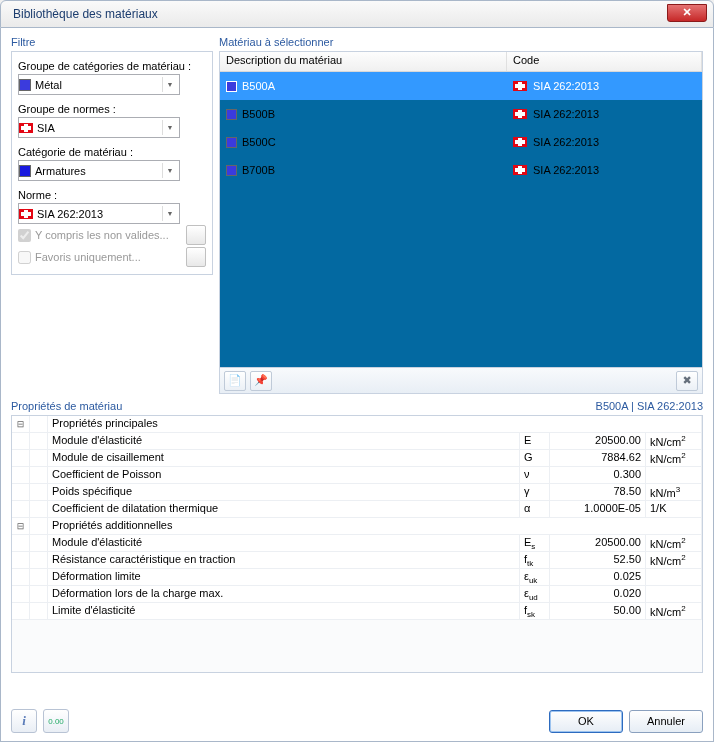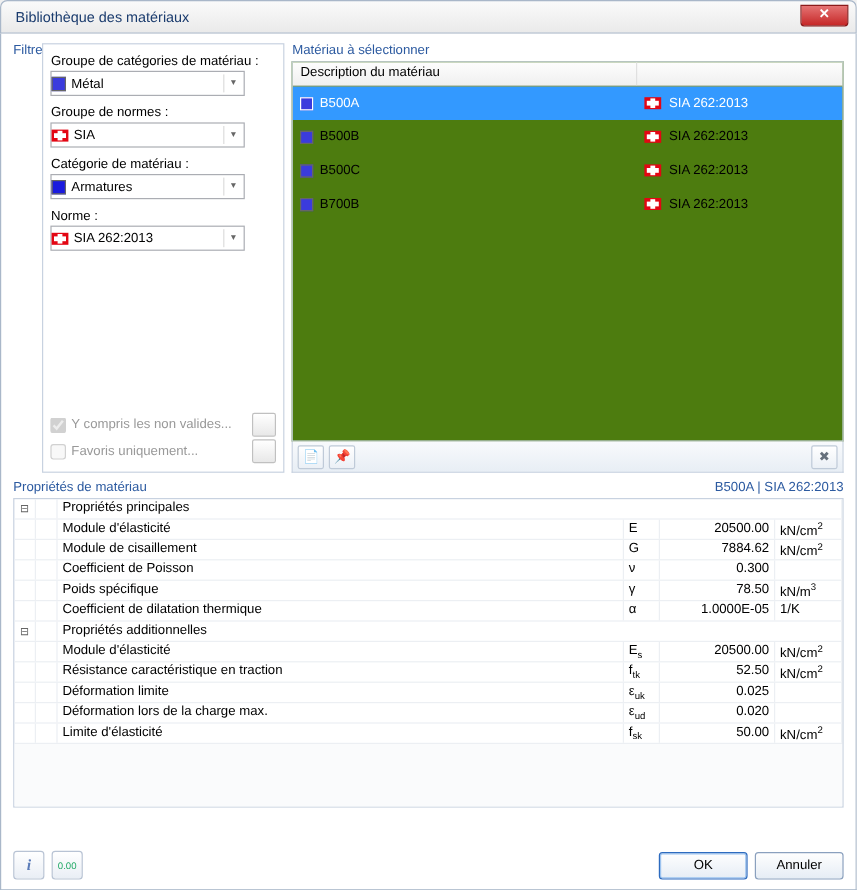--- a/index.html
+++ b/index.html
@@ -27,21 +27,21 @@
 .combo .flag::before { left: 5px; top: 1px; width: 4px; height: 8px; }
 .combo .flag::after { left: 2px; top: 3px; width: 10px; height: 4px; }
 .combo .arrow { position: absolute; right: 2px; top: 2px; width: 15px; height: 15px; border-left: 1px solid #ddd; display: flex; align-items: center; justify-content: center; color: #666; font-size: 7px; }
 .filter-bottom { margin-top: auto; }
 .chk-row { display: flex; align-items: center; height: 22px; gap: 4px; color: #999; }
 .chk-row input { margin: 0; }
 .chk-row .mini-btn { margin-left: auto; width: 20px; height: 20px; border: 1px solid #c0c0c0; background: linear-gradient(#fff,#e8e8e8); border-radius: 2px; }
 
 
 .mat-panel { flex: 1; display: flex; flex-direction: column; }
-.list-box { flex: 1; border: 1px solid #c8d2e0; background: #4d7c0f; display: flex; flex-direction: column; }
+.list-box { flex: 1; border: 1px solid #c8d2e0; background: #0369a1; display: flex; flex-direction: column; }
 .list-header { display: flex; background: linear-gradient(#fdfdfd,#f0f0f0); border-bottom: 1px solid #d8d8d8; height: 20px; }
 .list-header .col { padding: 2px 6px; border-right: 1px solid #e0e0e0; }
 .list-body { flex: 1; overflow: auto; }
 .list-row { display: flex; height: 28px; align-items: center; }
 .list-row.selected { background: #3399ff; color: #fff; }
 .list-row .cell { display: flex; align-items: center; padding: 0 6px; height: 100%; }
 .list-row .swatch { width: 11px; height: 11px; border: 1px solid #666; margin-right: 5px; }
 .list-row.selected .swatch { border-color: #fff; }
 .list-row .flag { width: 14px; height: 10px; background: #e30613; position: relative; margin-right: 6px; flex-shrink: 0; }
 .list-row .flag::before, .list-row .flag::after { content: ""; position: absolute; background: #fff; }
@@ -83,21 +83,21 @@
 
 <div class="titlebar">
   <span class="title">Bibliothèque des matériaux</span>
   <div class="closebtn">✕</div>
 </div>
 
 <div class="outer">
 
   <div class="top-area">
 
-    <div style="display:flex;flex-direction:row;">
+    <div style="display:flex;flex-direction:column;">
       <div class="section-title">Filtre</div>
       <div class="filter-panel">
         <div class="group">
           <label>Groupe de catégories de matériau :</label>
           <div class="combo">
             <span class="swatch" style="background:#3b3bdd"></span>
             <span>Métal</span>
             <span class="arrow">▼</span>
           </div>
         </div>
@@ -138,20 +138,21 @@
           </div>
         </div>
       </div>
     </div>
 
     <div class="mat-panel">
       <div class="section-title">Matériau à sélectionner</div>
       <div class="list-box">
         <div class="list-header">
           <div class="col col-desc">Description du matériau</div>
+          <div class="col col-code">Code</div>
         </div>
         <div class="list-body" id="mat-body">
             <div class="list-row selected">
               <div class="cell col-desc">
                 <span class="swatch" style="background:#3b3bdd"></span>
                 <span>B500A</span>
               </div>
               <div class="cell col-code">
                 <span class="flag"></span>
                 <span>SIA 262:2013</span>

